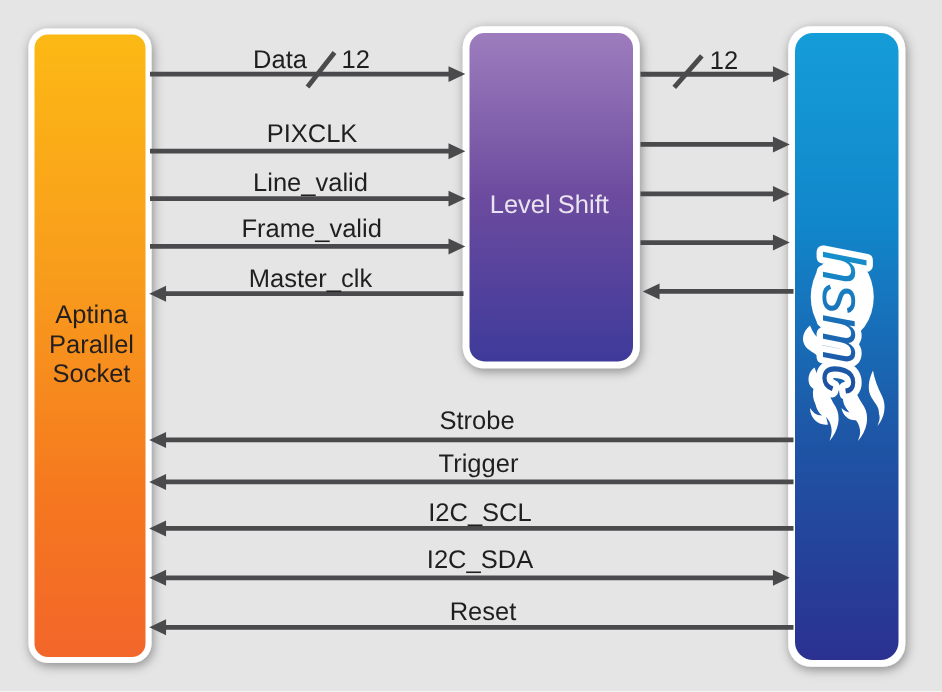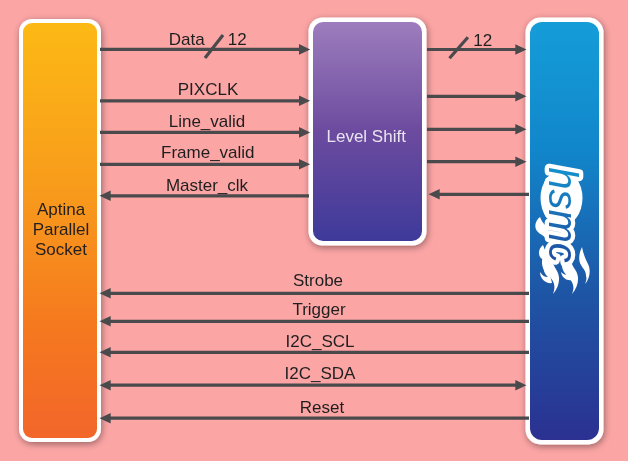--- a/index.html
+++ b/index.html
@@ -1,16 +1,16 @@
 <!DOCTYPE html>
 <html><head>
 <meta charset="utf-8">
 <style>
   html,body{margin:0;padding:0;background:#ffffff;}
-  #stage{position:relative;width:628px;height:461px;background:#fca5a5;overflow:hidden;}
+  #stage{position:relative;width:628px;height:461px;background:#e5e5e5;overflow:hidden;}
   svg text{font-family:"Liberation Sans",sans-serif;}
 </style>
 </head>
 <body>
 <div id="stage">
 <svg width="628" height="461" viewBox="0 0 628 461">
   <defs>
     <linearGradient id="gOrange" x1="0" y1="0" x2="0" y2="1">
       <stop offset="0" stop-color="#fcb914"></stop>
       <stop offset="0.4" stop-color="#f89b1c"></stop>

